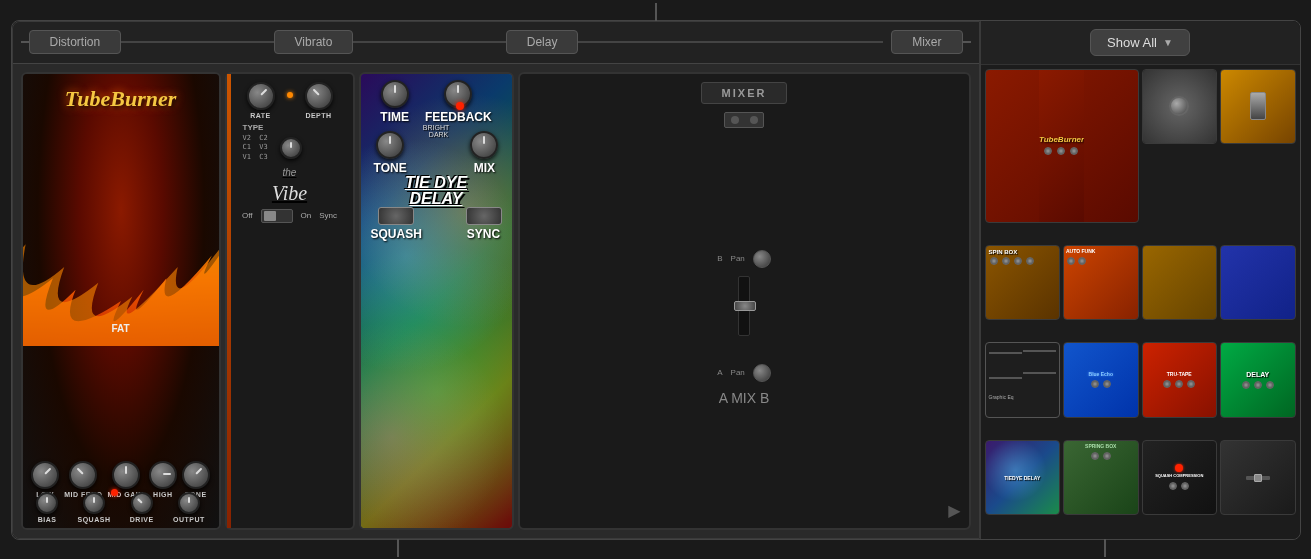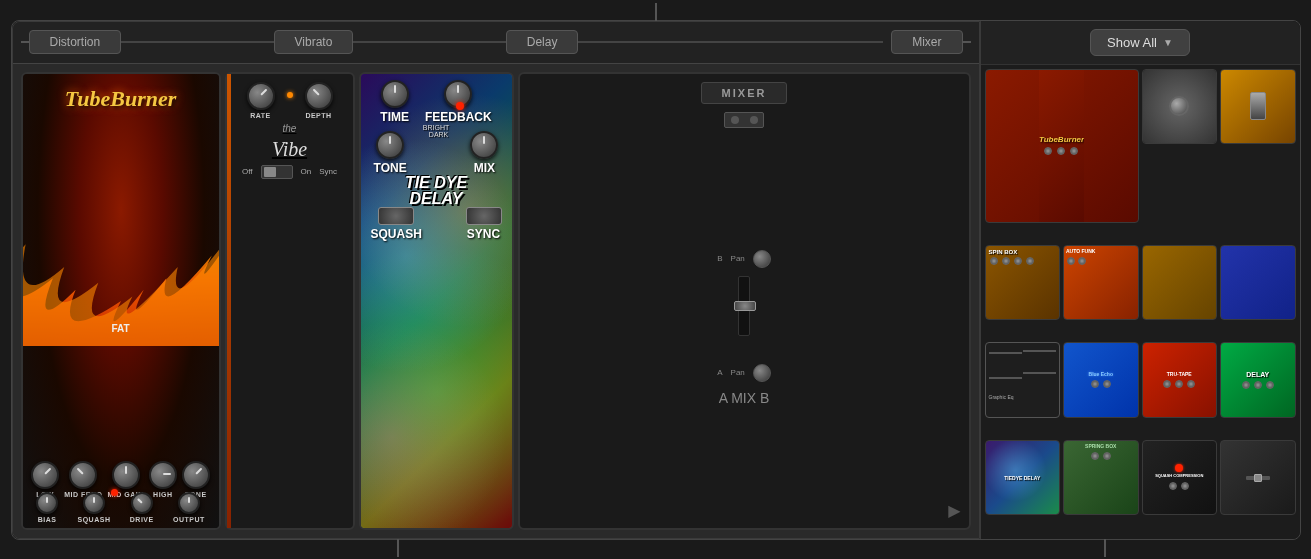--- a/index.html
+++ b/index.html
@@ -373,20 +373,21 @@
     .tiedye-title {
       font-size: 16px;
       font-weight: 900;
       color: #fff;
       text-shadow: 2px 2px 0 #000, -1px -1px 0 #000;
       text-align: center;
       line-height: 1;
       z-index: 5;
       position: relative;
       font-style: italic;
+      text-decoration: underline;
     }
 
     .tiedye-red-dot {
       width: 8px;
       height: 8px;
       border-radius: 50%;
       background: #ff2200;
       box-shadow: 0 0 4px #ff2200;
       position: absolute;
       top: 28px;
@@ -717,20 +718,29 @@
             <div class="knob knob-r1"></div>
             <span class="knob-label">RATE</span>
           </div>
           <div class="vibe-indicator"></div>
           <div class="knob-group">
             <div class="knob knob-r2"></div>
             <span class="knob-label">DEPTH</span>
           </div>
         </div>
 
+        <div class="vibe-type-section">
+          <span class="vibe-type-label">TYPE</span>
+          <div style="display:flex; gap:8px; align-items:center;">
+            <pre class="vibe-type-grid" style="font-family:monospace; font-size:7px; color:#999;">V2  C2
+C1  V3
+V1  C3</pre>
+            <div class="knob small" style="margin-left:4px;"></div>
+          </div>
+        </div>
 
         <div style="text-align:center; z-index:5; position:relative;text-decoration:underline;">
           <div class="vibe-title-the">the</div>
           <div class="vibe-title">Vibe</div>
         </div>
 
         <div class="vibe-footer">
           <span>Off</span>
           <div class="toggle-switch">
             <div style="width:32px;height:14px;background:#333;border:1px solid #555;border-radius:2px;display:flex;align-items:center;justify-content:space-between;padding:0 2px;">

